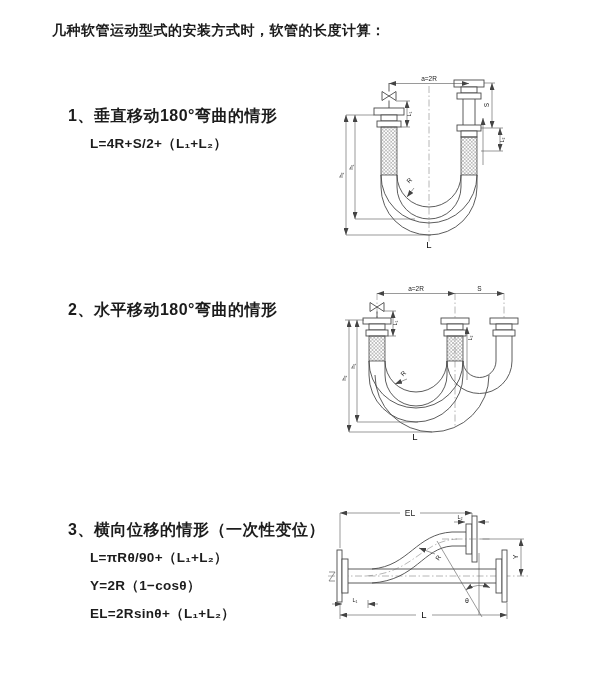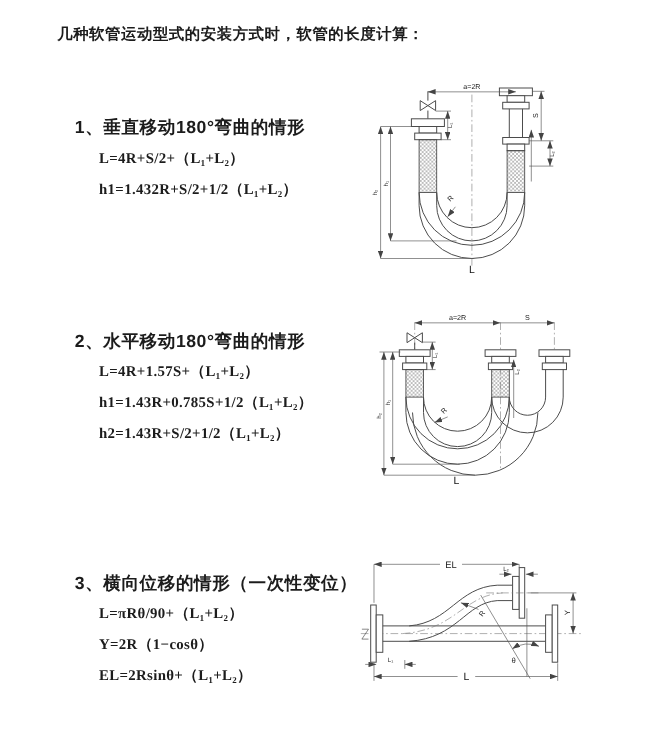--- a/index.html
+++ b/index.html
@@ -4,21 +4,21 @@
 <style>
   html,body{margin:0;padding:0;}
   body{background:#fff;}
   .page{
     position:relative;width:600px;height:675px;background:#ffffff;overflow:hidden;
     font-family:"Liberation Sans","DejaVu Sans",sans-serif;color:#1c1c1c;margin-left:24px;
   }
   .title{position:absolute;left:28px;top:22px;font-size:14px;font-weight:bold;letter-spacing:.5px;}
   .sec-heading{position:absolute;font-size:16px;font-weight:bold;letter-spacing:.5px;white-space:nowrap;}
   .formulas{position:absolute;font-size:13.5px;font-weight:bold;letter-spacing:.3px;}
-  .formulas .formula{height:28px;line-height:28px;white-space:nowrap;font-family:Liberation Serif, serif;}
+  .formulas .formula{height:28px;line-height:28px;white-space:nowrap;}
   svg{position:absolute;overflow:visible;}
   svg text{font-family:"Liberation Sans","DejaVu Sans",sans-serif;}
   .dw{stroke:#4a4a4a;stroke-width:.9;fill:none;}           
   .dwr{stroke:#4a4a4a;stroke-width:.9;fill:#ffffff;}       
   .brd{stroke:#4a4a4a;stroke-width:.8;}                    
   .dim{stroke:#555;stroke-width:.6;fill:none;}             
   .cl{stroke:#7a7a7a;stroke-width:.55;fill:none;stroke-dasharray:7 2.5 1.5 2.5;} 
   .dt{font-size:6.5px;fill:#222;}
   .dts{font-size:5.5px;fill:#222;}
   .dtl{font-size:9.5px;fill:#111;}
@@ -27,21 +27,20 @@
 </head>
 <body>
 
 <div class="page">
 
   <div class="title">几种软管运动型式的安装方式时，软管的长度计算：</div>
 
   <div class="sec-heading" style="left:44px;top:106px">1、垂直移动180°弯曲的情形</div>
   <div class="formulas" style="left:66px;top:130px">
     <div class="formula">L=4R+S/2+（L₁+L₂）</div>
-    <div class="formula">h1=1.432R+S/2+1/2（L₁+L₂）</div>
   </div>
 
   <svg style="left:313px;top:70px" width="215" height="192" viewBox="0 0 215 192">
     <defs>
       <pattern id="hz1" patternUnits="userSpaceOnUse" width="3.5" height="3.5">
         <path d="M0,3.5 L3.5,0 M0,0 L3.5,3.5" stroke="#8a8a8a" stroke-width="0.5"></path>
       </pattern>
       <marker id="a1" markerWidth="7" markerHeight="5" refX="7" refY="2.5" orient="auto-start-reverse" markerUnits="userSpaceOnUse">
         <path d="M0,0 L7,2.5 L0,5 Z" fill="#444"></path>
       </marker>
@@ -121,25 +120,20 @@
 
     <g>
       <text class="dt" x="74" y="112" transform="rotate(-45 74 112)" text-anchor="middle">R</text>
       <line class="dim" x1="77" y1="118" x2="70" y2="127" marker-end="url(#a1)"></line>
     </g>
 
     <text class="dtl" x="92" y="178" text-anchor="middle">L</text>
   </svg>
 
   <div class="sec-heading" style="left:44px;top:300px">2、水平移动180°弯曲的情形</div>
-  <div class="formulas" style="left:66px;top:324px">
-    <div class="formula">L=4R+1.57S+（L₁+L₂）</div>
-    <div class="formula">h1=1.43R+0.785S+1/2（L₁+L₂）</div>
-    <div class="formula">h2=1.43R+S/2+1/2（L₁+L₂）</div>
-  </div>
 
   <svg style="left:310px;top:280px" width="215" height="172" viewBox="0 0 215 172">
     <defs>
       <pattern id="hz2" patternUnits="userSpaceOnUse" width="3.5" height="3.5">
         <path d="M0,3.5 L3.5,0 M0,0 L3.5,3.5" stroke="#8a8a8a" stroke-width="0.5"></path>
       </pattern>
       <marker id="a2" markerWidth="7" markerHeight="5" refX="7" refY="2.5" orient="auto-start-reverse" markerUnits="userSpaceOnUse">
         <path d="M0,0 L7,2.5 L0,5 Z" fill="#444"></path>
       </marker>
     </defs>

